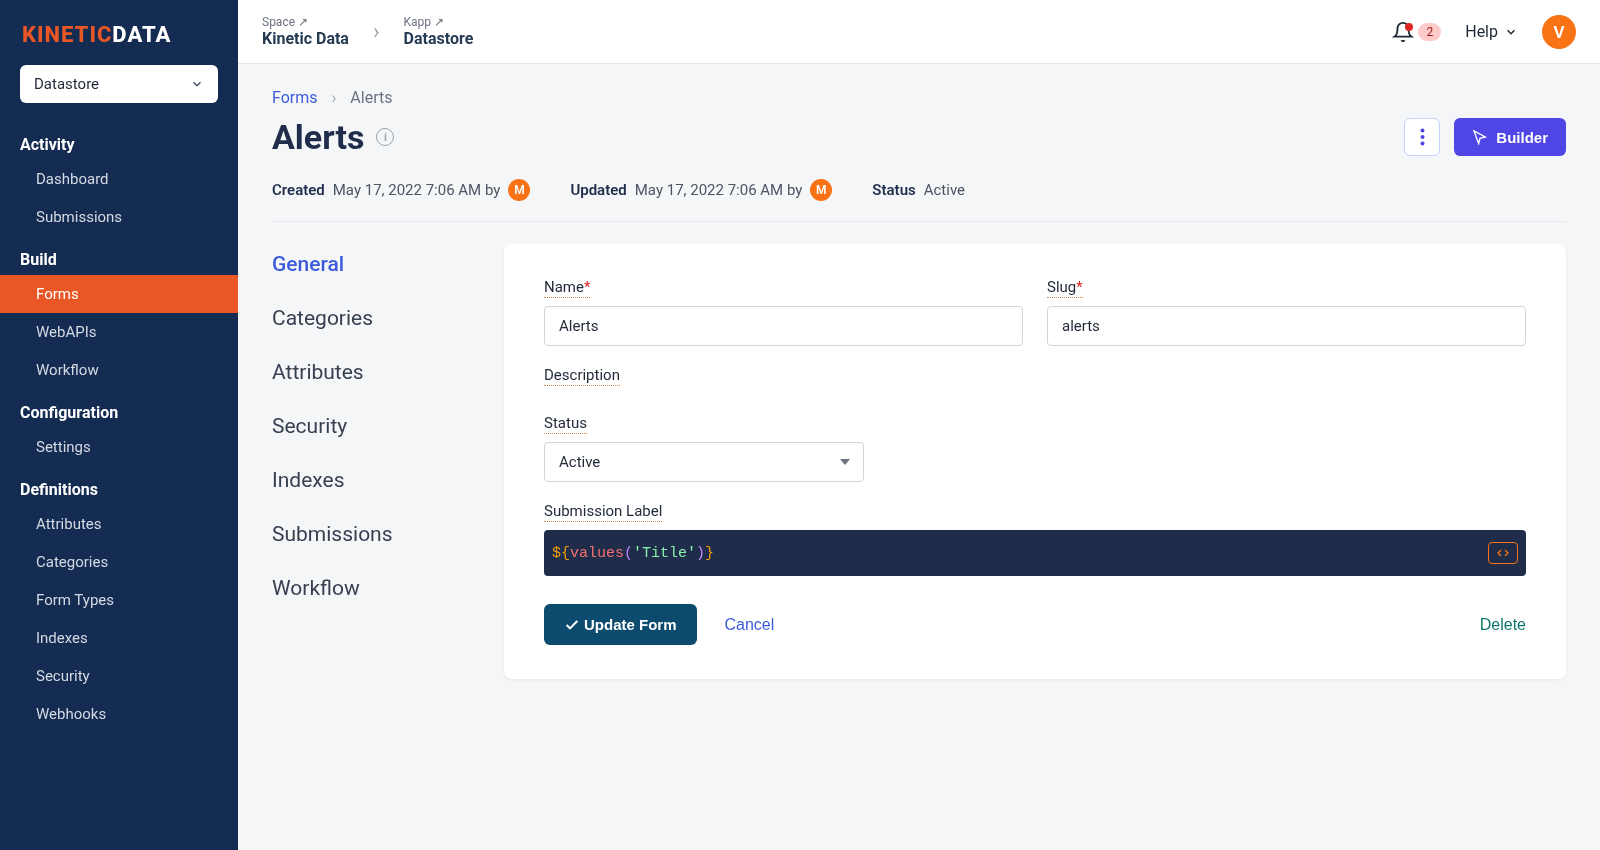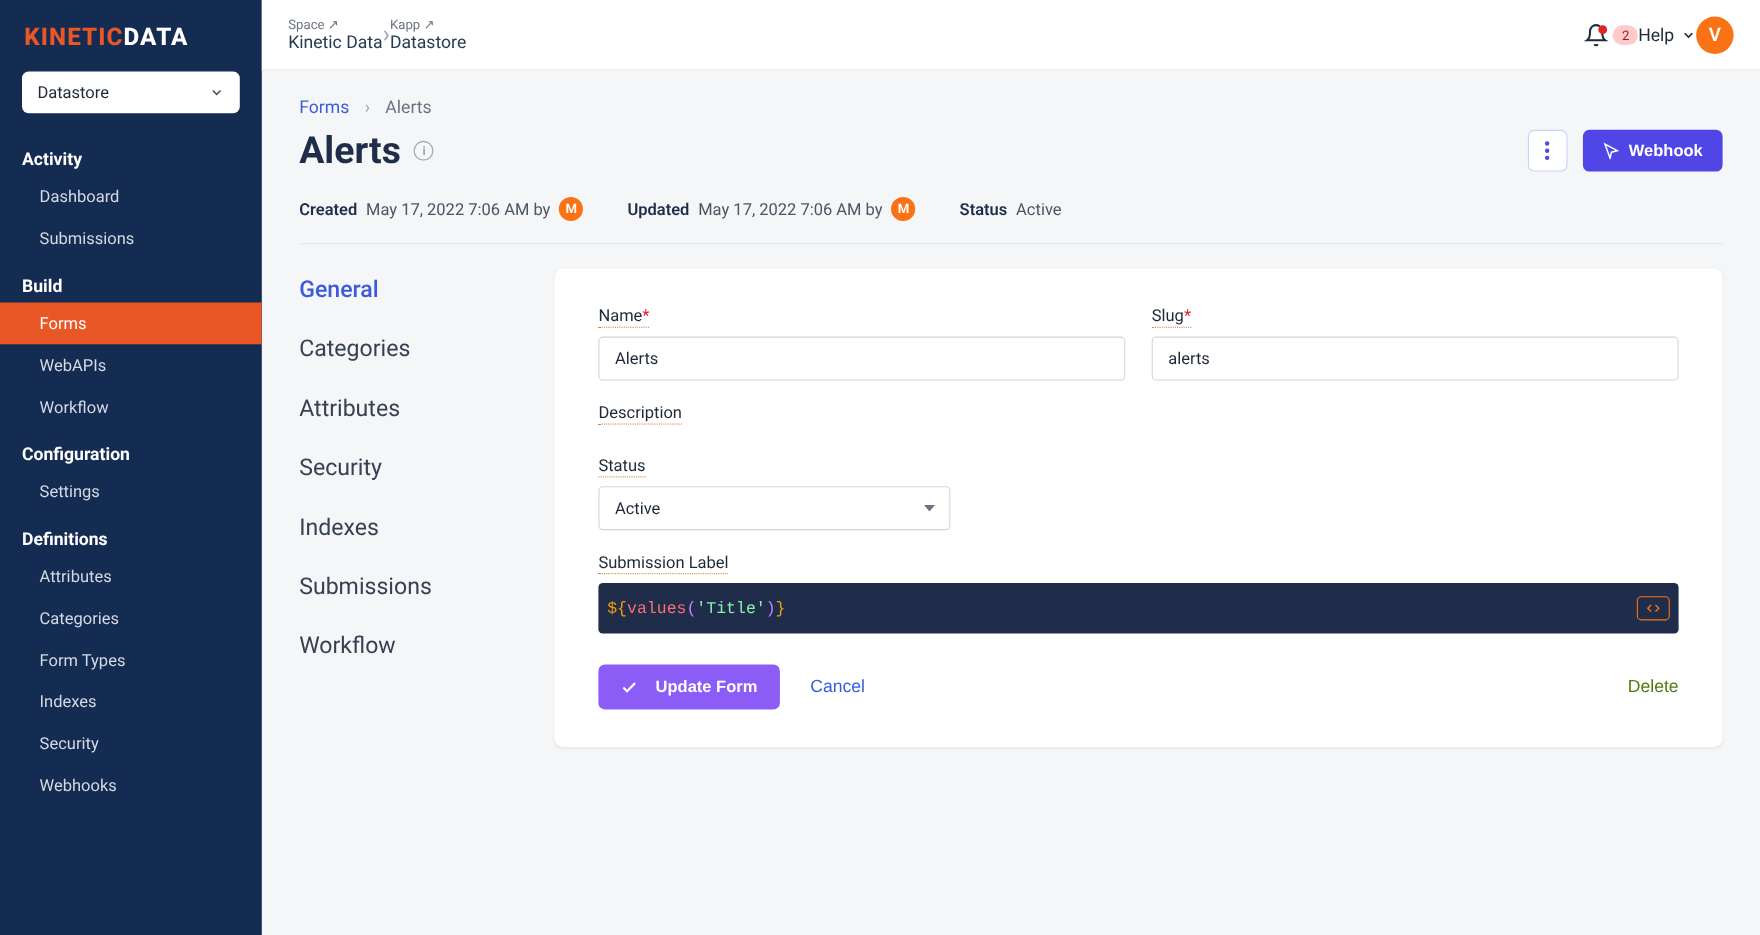--- a/index.html
+++ b/index.html
@@ -14,24 +14,24 @@
 .logo { padding: 22px 22px 18px; font-size: 22px; font-weight: 800; letter-spacing: 1px; }
 .logo .k { color: #e85725; }
 .logo .d { color: #fff; }
 .sidebar-select-wrapper { padding: 0 20px 18px; }
 .sidebar-select { width: 100%; background: #fff; color: #1f2937; border: none; border-radius: 6px; padding: 10px 14px; font-size: 15px; display: flex; justify-content: space-between; align-items: center; cursor: pointer; }
 .sidebar-section-title { font-size: 16px; font-weight: 700; padding: 14px 20px 6px; color: #fff; }
 .sidebar-item { padding: 10px 20px 10px 36px; font-size: 15px; color: #d4d9e3; cursor: pointer; }
 .sidebar-item.active { background: #e85725; color: #fff; }
 
 
-.topbar { height: 64px; background: #fff; border-bottom: 1px solid #e5e7eb; display: flex; align-items: center; padding: 0 24px; }
+.topbar { height: 64px; background: #fff; border-bottom: 1px solid #e5e7eb; display: flex; align-items: center; padding: 0 24px; gap: 24px; }
 .crumb { display: flex; flex-direction: column; line-height: 1.2; }
 .crumb-label { font-size: 12px; color: #6b7280; }
-.crumb-value { font-size: 16px; color: #243b53; font-weight: 400; }
+.crumb-value { font-size: 16px; color: #243b53; font-weight: 700; }
 .crumb-sep { color: #9ca3af; font-size: 22px; }
 .topbar-spacer { flex: 1; }
 .notif { position: relative; cursor: pointer; display: flex; align-items: center; }
 .notif-badge { background: #fecaca; color: #991b1b; font-size: 12px; border-radius: 10px; padding: 2px 8px; margin-left: 4px; }
 .notif-dot { position: absolute; top: 2px; left: 13px; width: 8px; height: 8px; background: #dc2626; border-radius: 50%; }
 .help-link { display: flex; align-items: center; gap: 6px; cursor: pointer; font-size: 16px; color: #1f2937; }
 .avatar { width: 34px; height: 34px; border-radius: 50%; background: #f97316; color: #fff; display: flex; align-items: center; justify-content: center; font-weight: 600; font-size: 17px; cursor: pointer; }
 
 
 .content { flex: 1; padding: 24px 34px; overflow-y: auto; }
@@ -72,23 +72,23 @@
 
 .code-field { background: #1f2d4a; border-radius: 4px; padding: 12px 8px; font-family: 'Courier New', monospace; font-size: 15px; display: flex; align-items: center; justify-content: space-between; }
 .code-field .dollar { color: #f59e0b; }
 .code-field .brace { color: #f59e0b; }
 .code-field .func { color: #f87171; }
 .code-field .paren { color: #c084fc; }
 .code-field .str { color: #86efac; }
 .code-toggle { border: 1px solid #f97316; border-radius: 4px; padding: 4px 6px; cursor: pointer; color: #f97316; }
 
 .actions-row { display: flex; align-items: center; gap: 28px; margin-top: 28px; }
-.btn-primary { background: #8b5cf6; color: #fff; border: none; border-radius: 6px; padding: 12px 20px; font-size: 15px; font-weight: 600; display: flex; align-items: center; gap: 16px; cursor: not-allowed; }
+.btn-primary { background: #0c4a6e; color: #fff; border: none; border-radius: 6px; padding: 12px 20px; font-size: 15px; font-weight: 600; display: flex; align-items: center; gap: 4px; cursor: not-allowed; }
 .btn-link { color: #3b5bdb; background: none; border: none; font-size: 16px; cursor: pointer; }
-.btn-danger { color: #4d7c0f; background: none; border: none; font-size: 16px; cursor: pointer; margin-left: auto; }
+.btn-danger { color: #0f766e; background: none; border: none; font-size: 16px; cursor: pointer; margin-left: auto; }
 
 svg { display: block; }
 </style>
 </head>
 <body>
 
 <div class="app">
   <div class="sidebar">
     <div class="logo">
       <span class="k">KINETIC</span><span class="d">DATA</span>
@@ -177,21 +177,21 @@
             <svg width="5" height="18" viewBox="0 0 5 18" fill="#4f46e5">
                 <circle cx="2.5" cy="2.5" r="2"></circle>
                 <circle cx="2.5" cy="9" r="2"></circle>
                 <circle cx="2.5" cy="15.5" r="2"></circle>
               </svg>
           </button>
           <button class="builder-btn">
             <svg width="16" height="16" viewBox="0 0 24 24" fill="none" stroke="#fff" stroke-width="2">
                 <path d="M3 3l7 19 2-8 8-2z"></path>
               </svg>
-            <span>Webhook</span>
+            <span>Builder</span>
           </button>
         </div>
       </div>
 
       <div class="meta-row">
         <div class="meta-item">
           <span class="meta-label">Created</span>
           <span class="meta-value">May 17, 2022 7:06 AM by</span>
           <span class="user-chip">M</span>
         </div>

